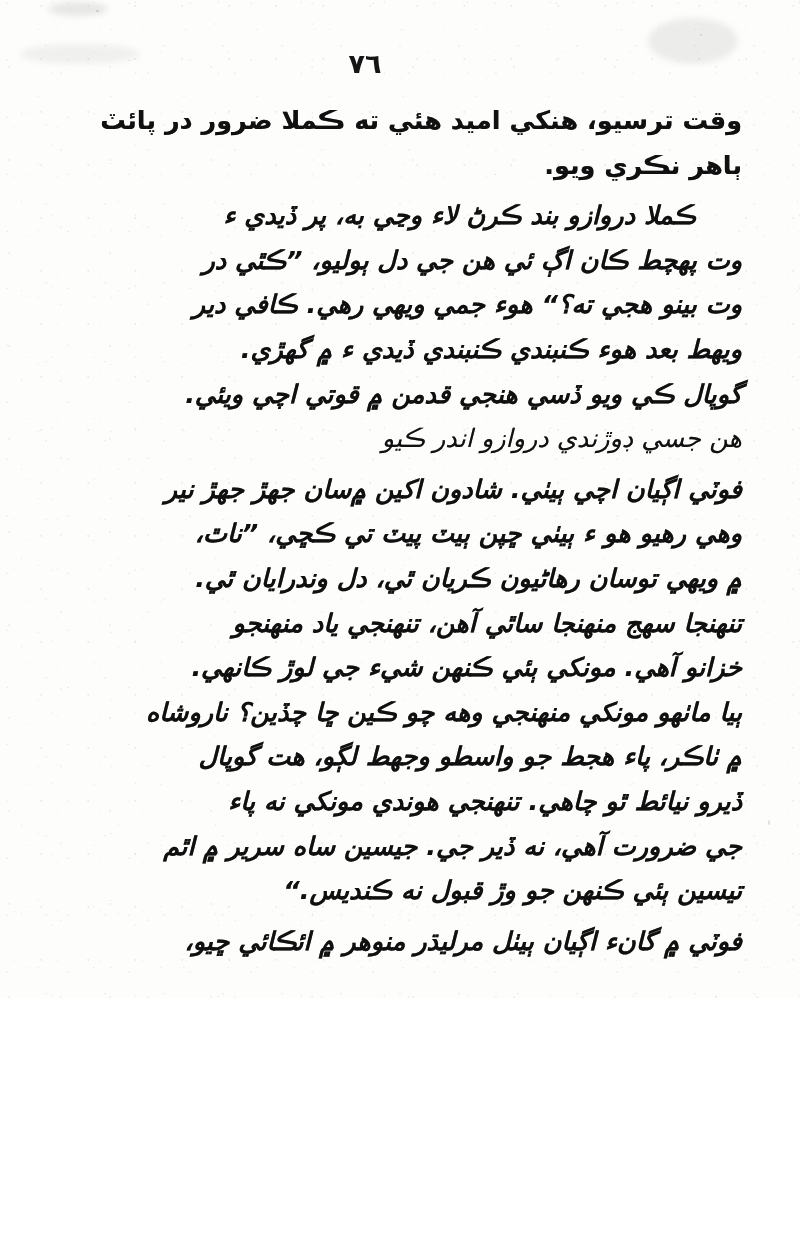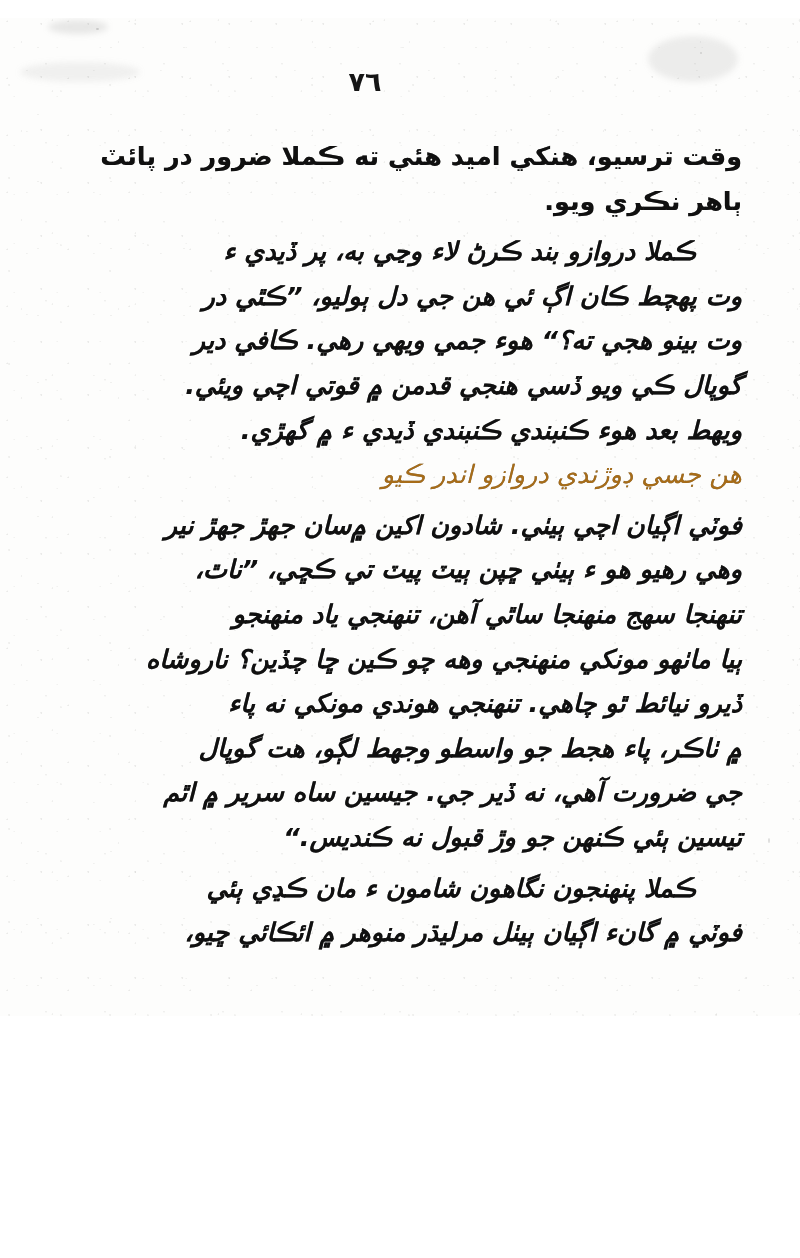--- a/index.html
+++ b/index.html
@@ -5,21 +5,21 @@
 <style>
   html, body {
     margin: 0;
     padding: 0;
     background: #ffffff;
   }
   .page {
     position: relative;
     width: 800px;
     height: 998px;
-    margin: 18px auto;
+    margin: 0 auto;
     background: #fdfdfc;
     overflow: hidden;
     font-family: "DejaVu Sans", "Liberation Sans", sans-serif;
   }
 
   
   .paper-grain {
     position: absolute;
     inset: 0;
     pointer-events: none;
@@ -60,21 +60,21 @@
     box-sizing: border-box;
     font-size: 27px;
     font-weight: 700;
     color: #151515;
     letter-spacing: 1px;
   }
 
   
   .textblock {
     position: absolute;
-    top: 116px;
+    top: 98px;
     right: 58px;
     left: 46px;
     direction: rtl;
     text-align: justify;
   }
 
   .para {
     margin: 0 0 2px 0;
   }
   .para + .para { margin-top: 6px; font-style: italic; }
@@ -84,21 +84,21 @@
     font-size: 25.5px;
     line-height: 44.6px;
     color: #101010;
     white-space: nowrap;
     font-weight: 600;
     letter-spacing: .2px;
     text-shadow: 0 0 .5px rgba(0,0,0,.55);
   }
   .line.indent { padding-right: 46px; }
   .line.short  { white-space: normal; }
-  .w-light  { font-weight: 500; color: #a16207; opacity: .93; }
+  .w-light  { font-weight: 500; color: #000000; opacity: .93; }
 
   
   .fleck {
     position: absolute;
     background: rgba(40,40,40,.5);
     border-radius: 50%;
     pointer-events: none;
   }
 </style>
 </head>
@@ -117,38 +117,39 @@
 
     <div class="para">
       <span class="line">وقت ترسيو، هنکي اميد هئي ته ڪملا ضرور در پائٽ</span>
       <span class="line short">ٻاهر نڪري ويو.</span>
     </div>
 
     <div class="para">
       <span class="line indent">ڪملا دروازو بند ڪرڻ لاء وڃي به، پر ڏيدي ء</span>
       <span class="line">وت پهچط ڪان اڳ ئي هن جي دل ٻوليو، ”ڪٿي در</span>
       <span class="line">وت بينو هجي ته؟“ هوء جمي ويهي رهي. ڪافي دير</span>
+      <span class="line">ويهط بعد هوء ڪنبندي ڪنبندي ڏيدي ء ۾ گهڙي.</span>
       <span class="line">گوپال ڪي ويو ڏسي هنجي قدمن ۾ قوتي اچي ويئي.</span>
-      <span class="line">ويهط بعد هوء ڪنبندي ڪنبندي ڏيدي ء ۾ گهڙي.</span>
       <span class="line short w-light">هن جسي ڊوڙندي دروازو اندر ڪيو</span>
     </div>
 
     <div class="para">
       <span class="line">فوٽي اڳيان اچي ٻيٺي. شادون اکين ۾سان جهڙ جهڙ نير</span>
       <span class="line">وهي رهيو هو ء ٻيٺي ڇپن ٻيٽ پيٽ تي ڪڇي، ”ناٿ،</span>
+      <span class="line">۾ ويهي توسان رهاڻيون ڪريان ٿي، دل وندرايان ٿي.</span>
       <span class="line">تنهنجا سهج منهنجا ساٿي آهن، تنهنجي ياد منهنجو</span>
+      <span class="line">خزانو آهي. مونکي ٻئي ڪنهن شيء جي لوڙ ڪانهي.</span>
       <span class="line">ٻيا ماٺهو مونکي منهنجي وهه چو ڪين ڇا چڏين؟ ناروشاه</span>
+      <span class="line">۾ ٺاڪر، پاء هجط جو واسطو وجهط لڳو، هت گوپال</span>
       <span class="line">ڏيرو نيائط ٿو چاهي. تنهنجي هوندي مونکي نه پاء</span>
-      <span class="line">۾ ٺاڪر، پاء هجط جو واسطو وجهط لڳو، هت گوپال</span>
       <span class="line">جي ضرورت آهي، نه ڏير جي. جيسين ساه سرير ۾ اٿم</span>
       <span class="line short">تيسين ٻئي ڪنهن جو وڙ قبول نه ڪنديس.“</span>
     </div>
 
     <div class="para">
-      <span class="line indent">ڪملا پنهنجون نگاهون شامون ء مان ڪڍي ٻئي</span>
       <span class="line">فوٽي ۾ گانء اڳيان ٻيٺل مرليڌر منوهر ۾ ائڪائي ڇيو،</span>
     </div>
 
   </div>
 
   <div class="fleck" style="left:96px;  top:10px;  width:3px; height:2px; opacity:.35;"></div>
   <div class="fleck" style="left:700px; top:34px;  width:2px; height:2px; opacity:.3;"></div>
   <div class="fleck" style="left:372px; top:1196px; width:4px; height:7px; opacity:.45;"></div>
   <div class="fleck" style="left:62px;  top:1180px; width:3px; height:9px; opacity:.5;"></div>
   <div class="fleck" style="left:768px; top:820px;  width:2px; height:5px; opacity:.3;"></div>

